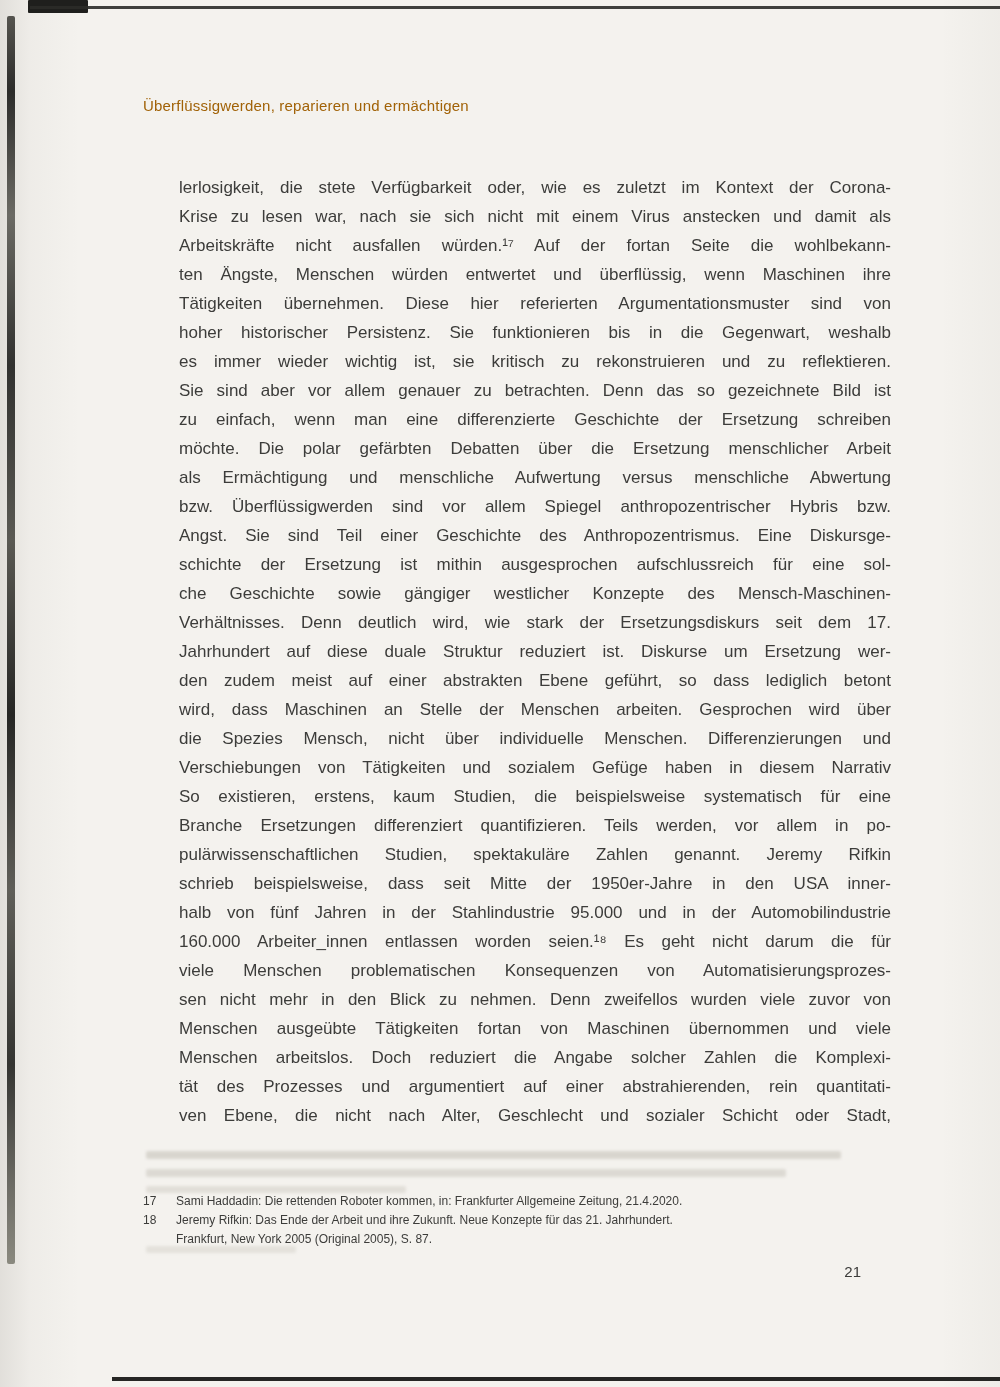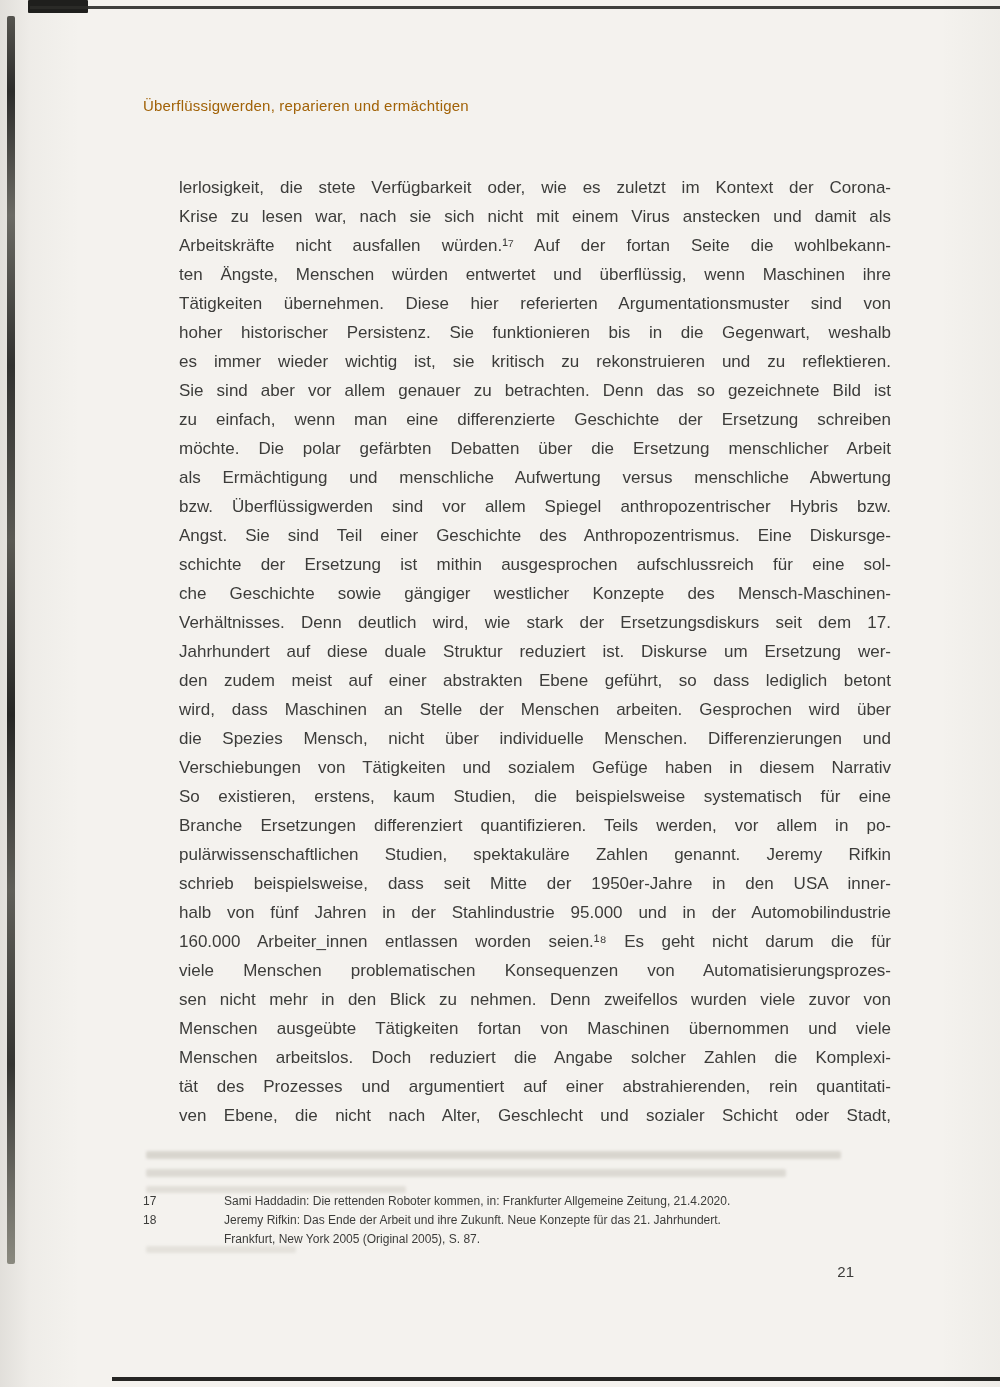--- a/index.html
+++ b/index.html
@@ -38,23 +38,23 @@
     font-size:17px; line-height:29px; color:#3c3c3a;margin-left:36px;
   }
   .ln { text-align:justify; text-align-last:justify; }
   .ln.pe { text-align-last:left; }
   .footnotes {
     position:absolute; top:1192px; left:143px; width:714px;
     font-size:12px; line-height:19px; color:#3c3c3a;
   }
   .fn { display:flex; }
   .fn-num { flex:0 0 33px; width:33px; }
-  .fn-body { flex:1;margin-left:48px; }
+  .fn-body { flex:1; }
   .pagenum {
-    position:absolute; top:1263px; left:142px; width:712px;
+    position:absolute; top:1263px; left:149px; width:712px;
     text-align:right; font-size:15px; color:#3c3c3a;
   }
 </style>
 </head>
 <body>
 
 <div class="page-vignette"></div>
 <div class="scan-top-mark"></div>
 <div class="scan-top-line"></div>
 <div class="binding-strip"></div>

